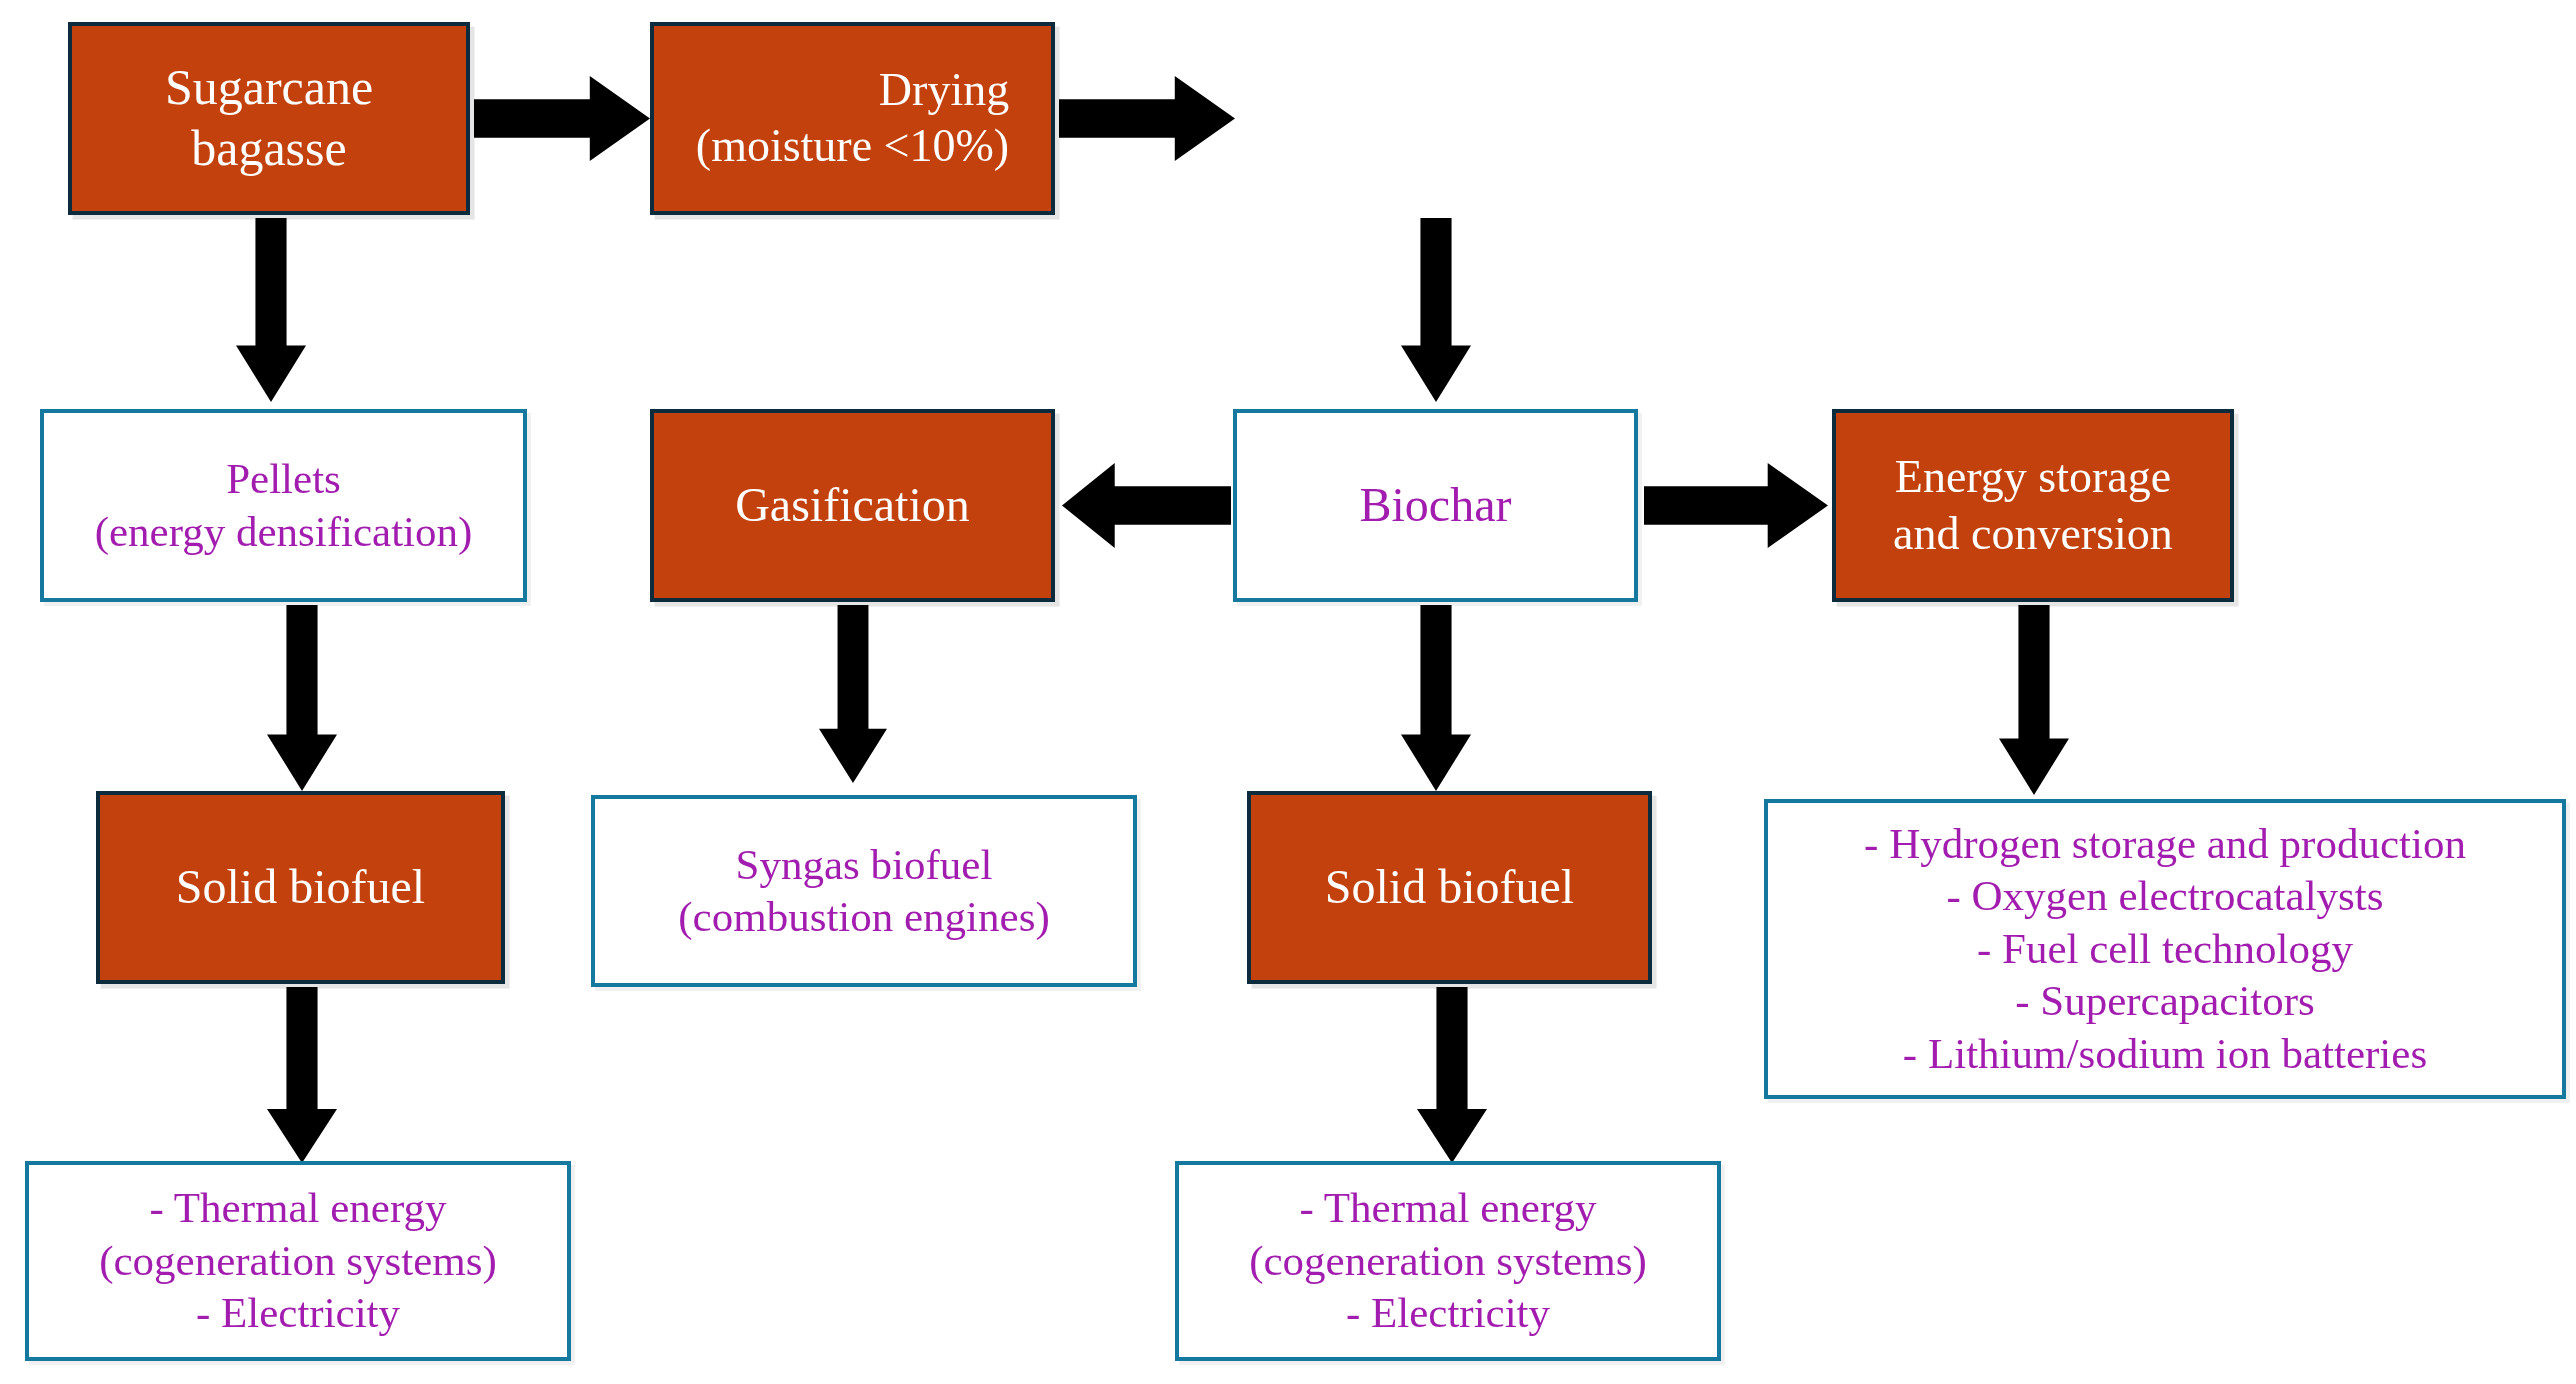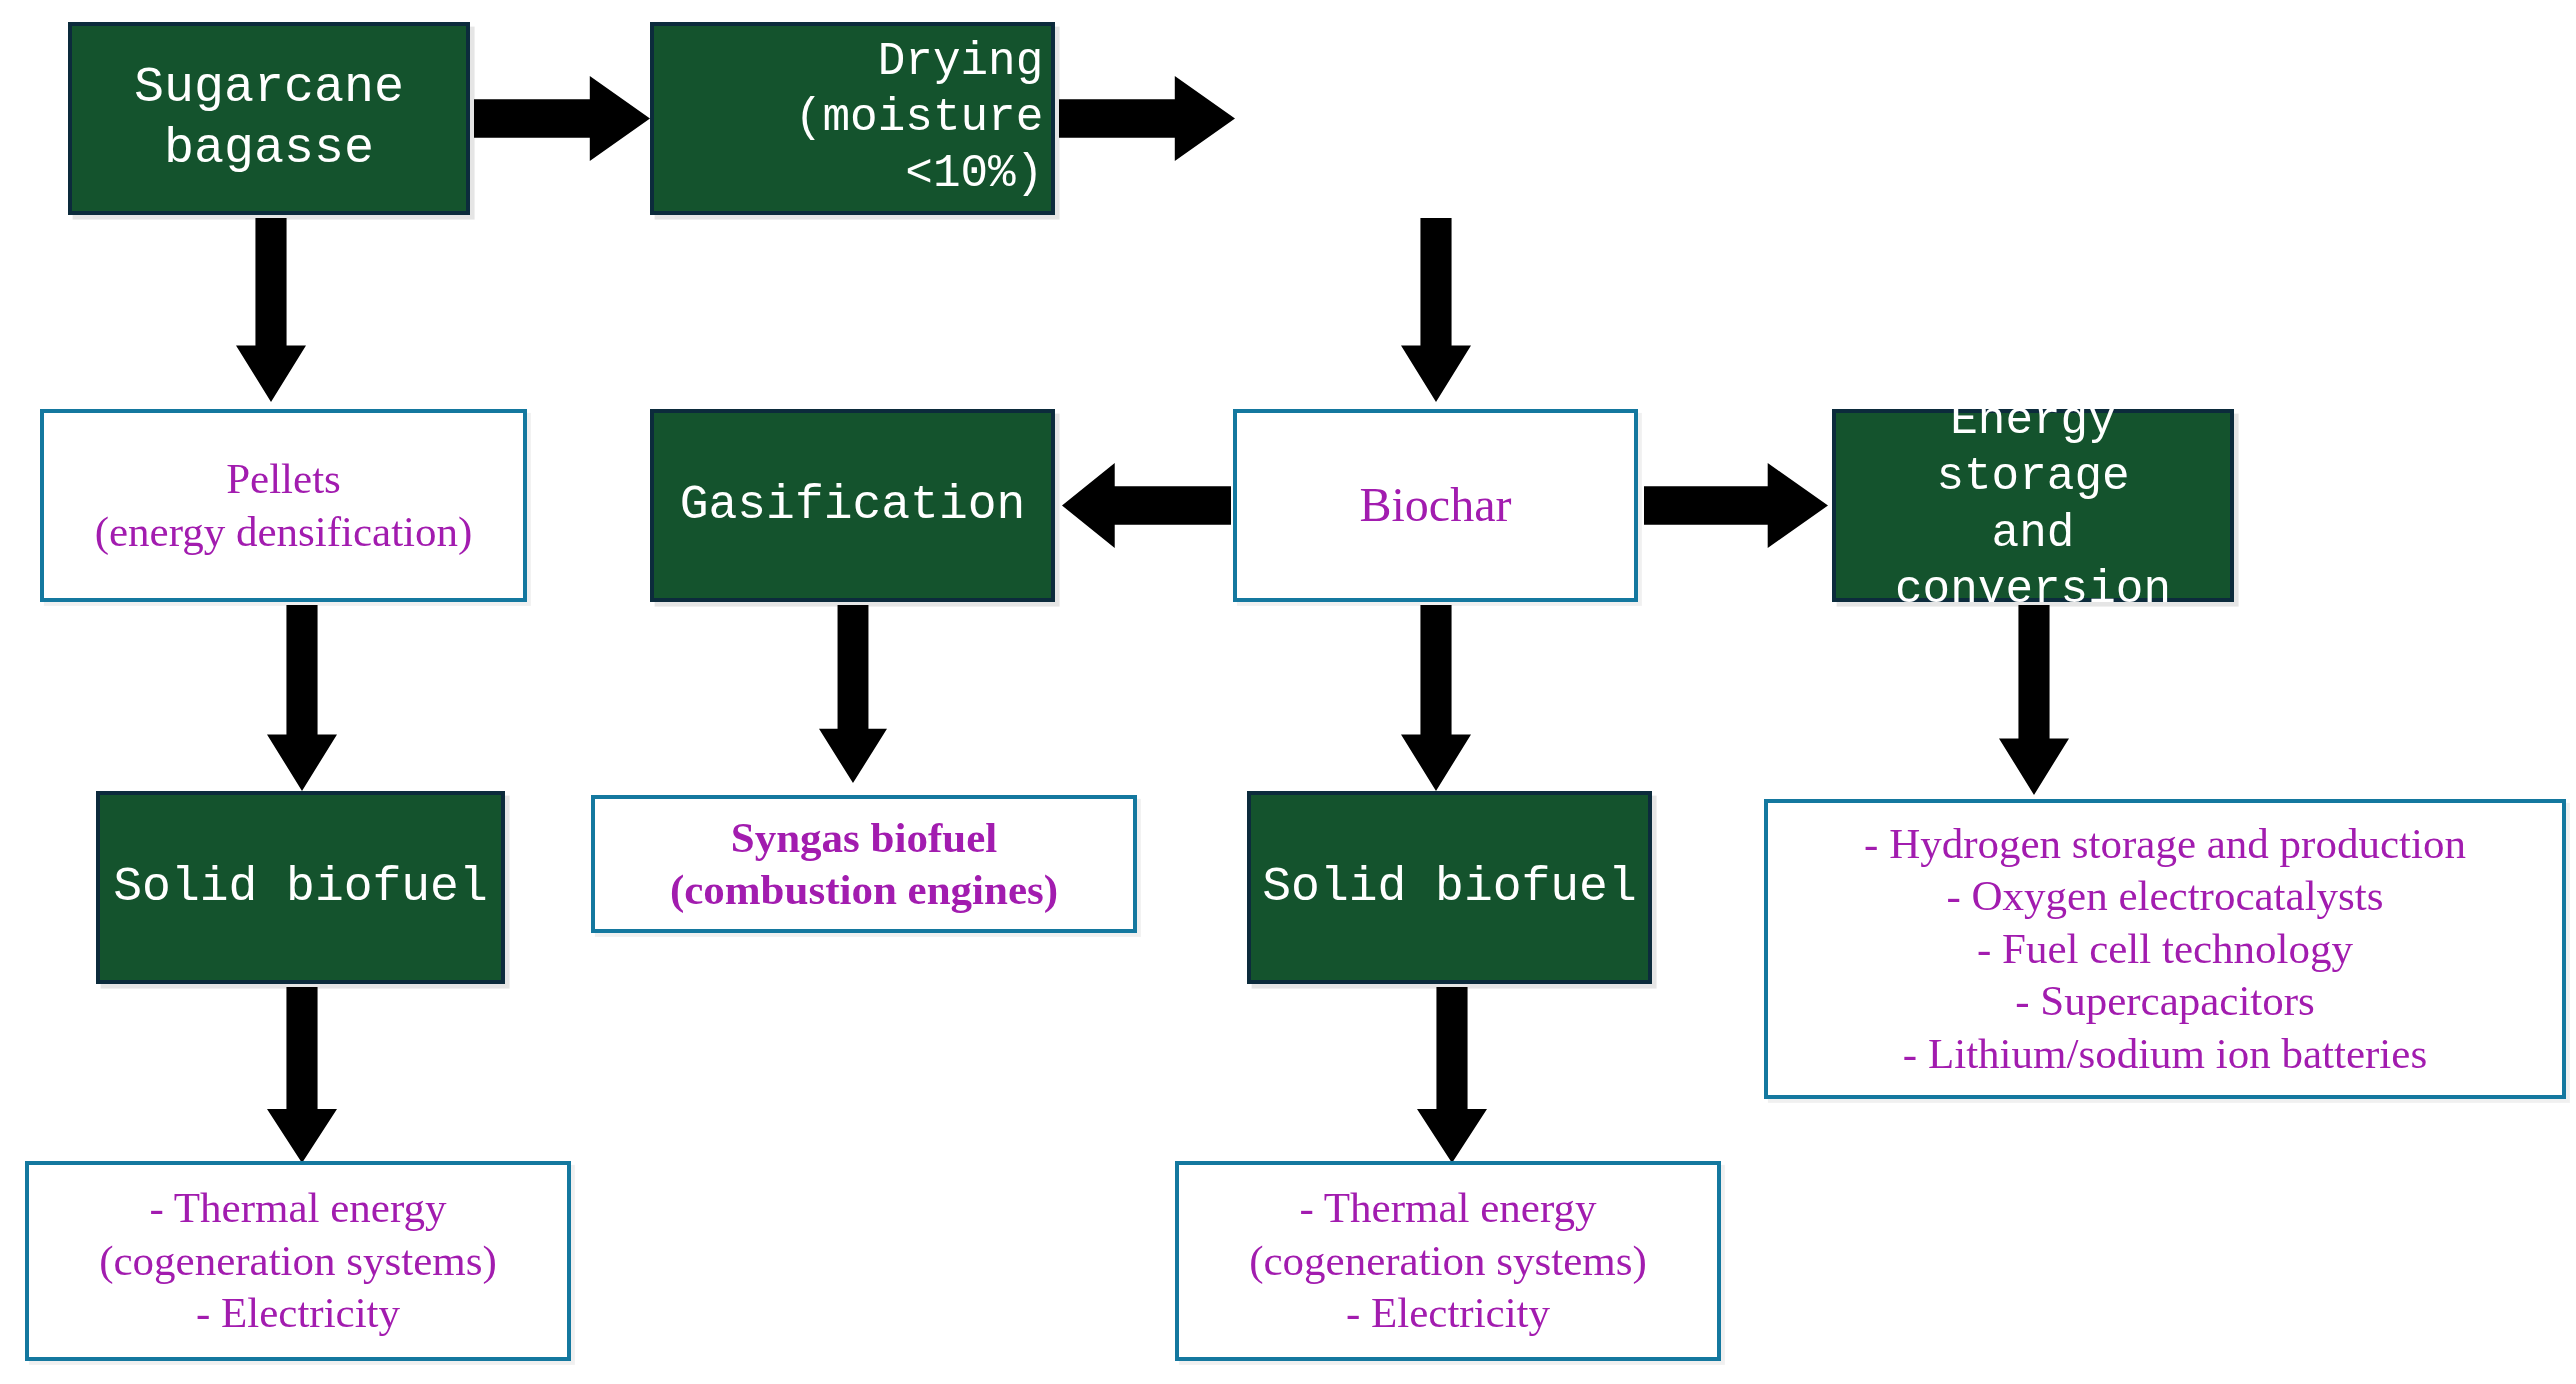--- a/index.html
+++ b/index.html
@@ -21,25 +21,24 @@
     position: absolute;
     box-sizing: border-box;
     display: flex;
     align-items: center;
     justify-content: center;
     text-align: center;
     line-height: 1.22;
     font-size: 46px;
   }
   .node.filled {
-    background: #14532d;
+    background: #c2410c;
     border: 4.6px solid #0C2B3C;
     color: #ffffff;
     box-shadow: 4.6px 4.6px 0 rgba(0,0,0,0.10);
-    font-family: Liberation Mono, monospace;
   }
   .node.outline {
     background: #ffffff;
     border: 4.6px solid #14789F;
     color: #a21caf;
     box-shadow: 3.9px 3.9px 0 rgba(0,0,0,0.06);
   }
   .node .txt {
     display: block;
     padding: 0 7.7px;
@@ -150,21 +149,21 @@
   <div class="arrow" style="left:1999px; top:605px; width:70px; height:190px;">
     <svg viewBox="0 0 90 245" preserveAspectRatio="none">
       <path d="M25,0 L65,0 L65,172 L90,172 L45,245 L0,172 L25,172 Z"></path>
     </svg>
   </div>
 
   <div class="node filled" style="left:96px; top:791px; width:409px; height:193px; font-size:48px;">
     <span class="txt">Solid biofuel</span>
   </div>
 
-  <div class="node outline" style="left:591px; top:795px; width:546px; height:138px; font-size:43px;font-weight:bold;">
+  <div class="node outline" style="left:591px; top:795px; width:546px; height:192px; font-size:43px;">
     <span class="txt">Syngas biofuel
 (combustion engines)</span>
   </div>
 
   <div class="node filled" style="left:1247px; top:791px; width:405px; height:193px; font-size:48px;">
     <span class="txt">Solid biofuel</span>
   </div>
 
   <div class="node outline" style="left:1764px; top:799px; width:802px; height:300px; font-size:43px;">
     <span class="txt">- Hydrogen storage and production

